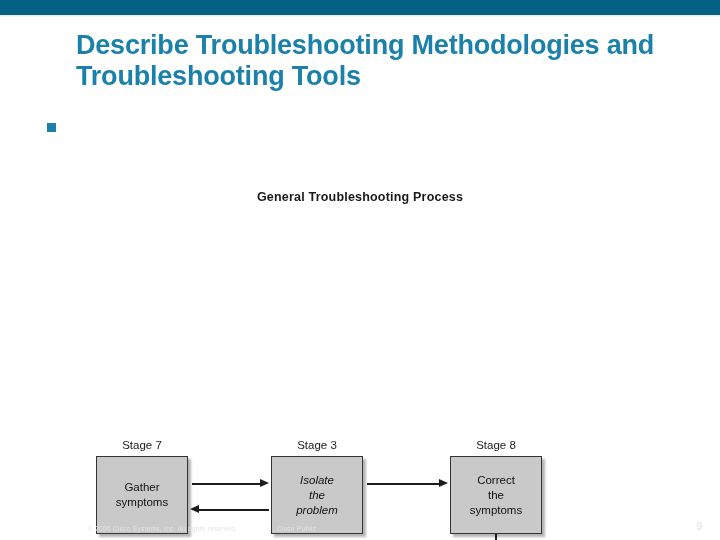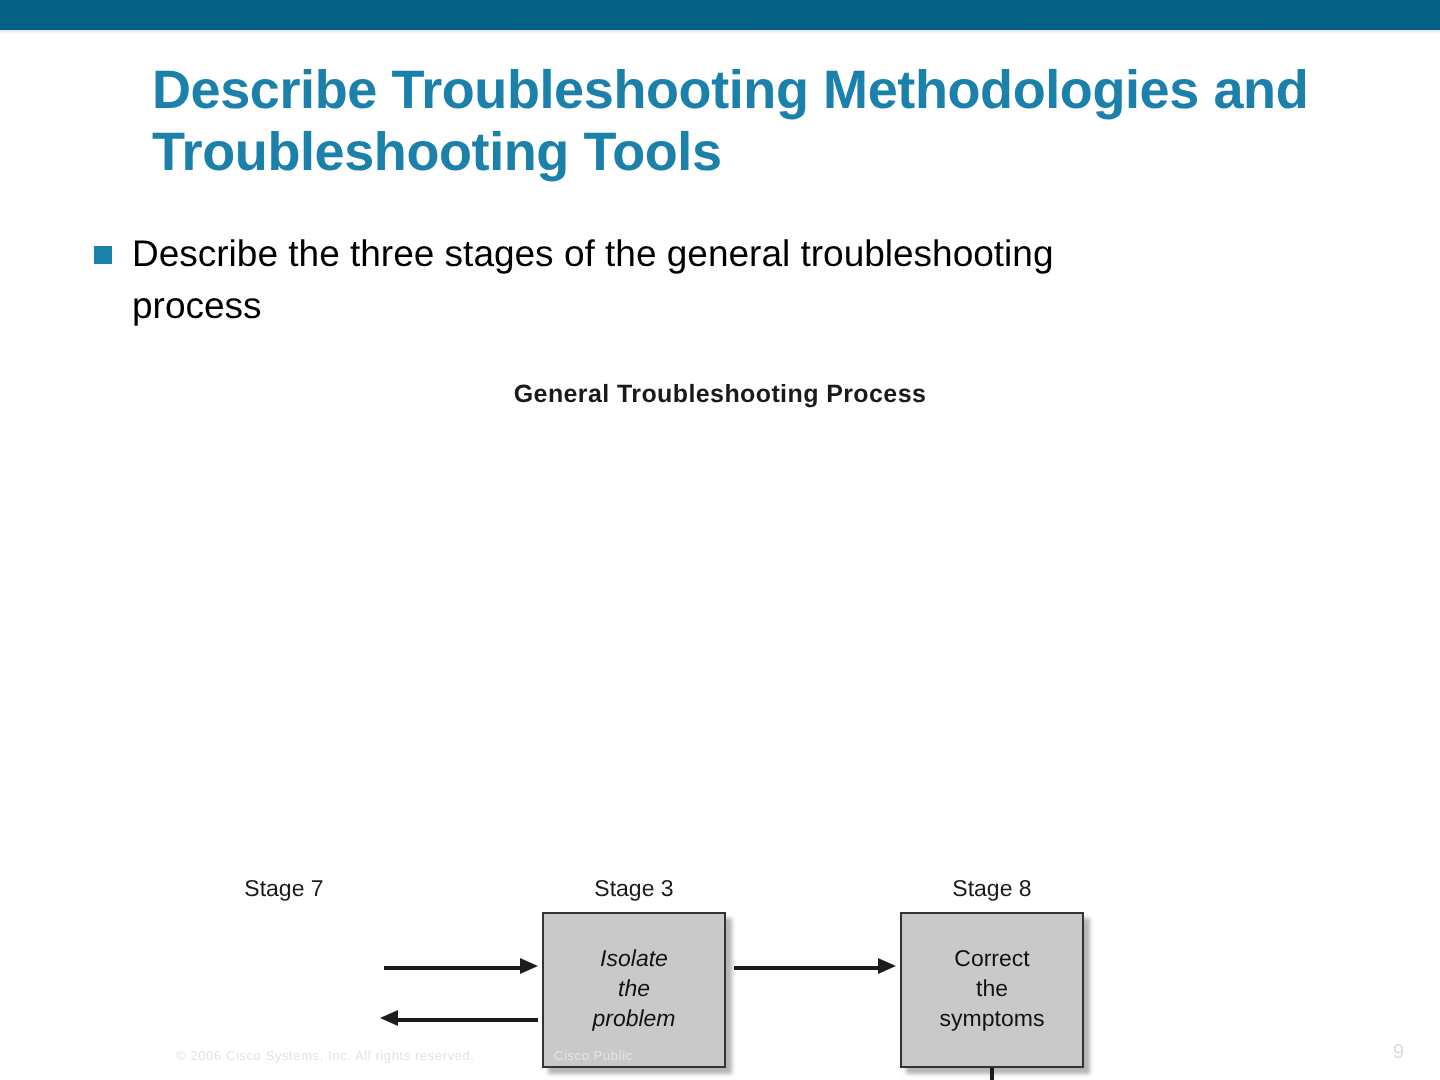--- a/index.html
+++ b/index.html
@@ -180,29 +180,30 @@
 <body>
 
 <div id="top-bar"></div>
 <div id="top-bar-shadow"></div>
 
 <div id="slide-title">Describe Troubleshooting Methodologies and Troubleshooting Tools</div>
 
 <div id="bullet-list">
   <div class="bullet-row">
     <div class="bullet-marker"></div>
-    <div class="bullet-text">Describe the three stages of the general troubleshooting process</div>
   </div>
 </div>
 
 <div id="diagram">
 
   <div id="diagram-title">General Troubleshooting Process</div>
 
   <div class="stage-label" id="lbl-stage1">Stage 7</div>
+  <div class="proc-box" id="box-stage1" style="white-space:pre-line;">Gather
+symptoms</div>
 
   <div class="stage-label" id="lbl-stage2">Stage 3</div>
   <div class="proc-box" id="box-stage2" style="white-space:pre-line;font-style:italic;">Isolate
 the
 problem</div>
 
   <div class="stage-label" id="lbl-stage3">Stage 8</div>
   <div class="proc-box" id="box-stage3" style="white-space:pre-line;">Correct
 the
 symptoms</div>

